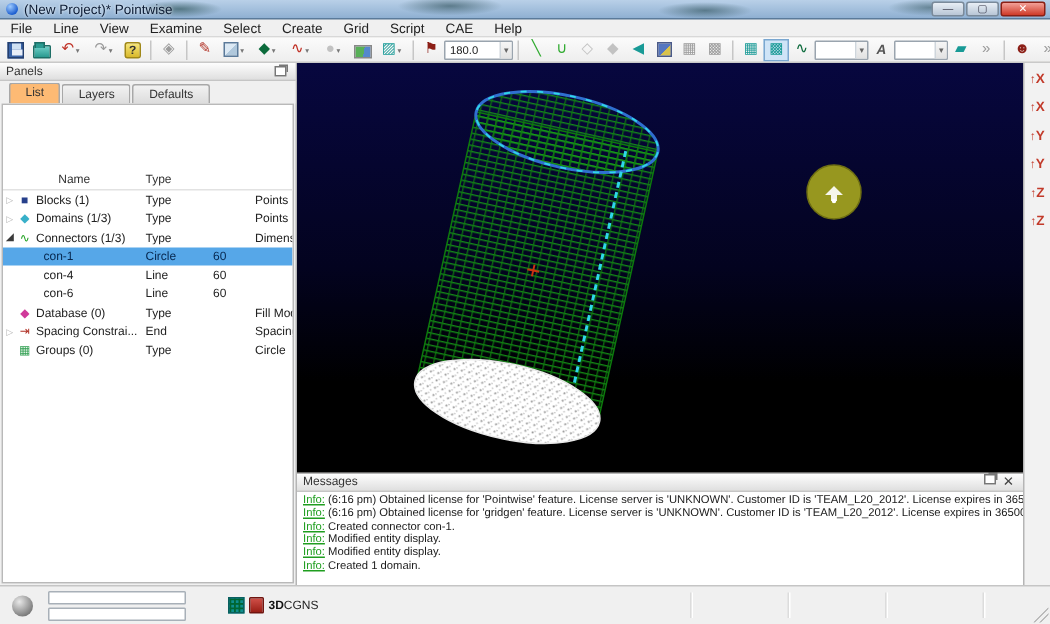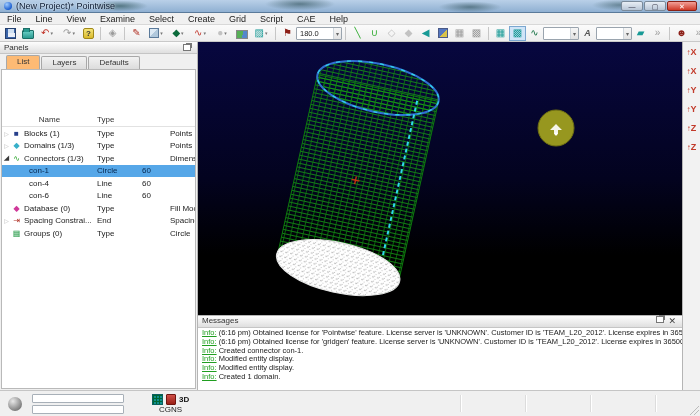--- a/index.html
+++ b/index.html
@@ -101,21 +101,21 @@
   .msg-close { font-size:9px; color:#444; line-height:9px; background:none; border:none; padding:0 2px; }
   .msg-body { flex:1; background:#fff; overflow:hidden; padding:1px 0 0 4px; }
   .mline { font-size:7.5px; line-height:8.8px; white-space:nowrap; color:#1a1a1a; }
   .mline .info { color:#1f9e1f;text-decoration:underline; }
 
   
   .statusbar { height:26px; background:#f0f0f0; border-top:1px solid #c5c5c5; display:flex; align-items:center; position:relative; }
   .sphere { width:14px; height:14px; border-radius:50%; background:radial-gradient(circle at 35% 30%, #e8e8e8, #7a7a7a 75%); margin:0 10px 0 8px; }
   .stack { display:flex; flex-direction:column; gap:2px; }
   .stack input { width:92px; height:9px; border:1px solid #a8b0b8; border-radius:1px; background:#fff; font-size:7px; padding:0 2px; }
-  .solver { margin-left:28px; display:flex; flex-direction:column; align-items:center; }
+  .solver { margin-left:28px; display:flex; flex-direction:row; align-items:center; }
   .solver .icons { display:flex; align-items:center; gap:3px; }
   .st-grid { width:11px; height:11px; background:#0f8f8f; border:1px solid #0a5f5f;
     background-image:linear-gradient(#063 1px, transparent 1px), linear-gradient(90deg,#063 1px, transparent 1px);
     background-size:3px 3px; }
   .st-red { width:10px; height:11px; background:linear-gradient(#d05048,#9a1f16); border:1px solid #701510; border-radius:1px; }
   .dim-label { font-size:8px; font-weight:bold; color:#111; background:none; border:none; padding:0; }
   .cae-label { font-size:8px; color:#222; margin-top:0px; }
   .st-sep { position:absolute; top:4px; bottom:4px; width:1px; background:#dcdcdc; box-shadow:1px 0 0 #fff; }
   .grip { position:absolute; right:1px; bottom:1px; width:10px; height:10px;
     background:linear-gradient(135deg, transparent 50%, #bbb 50%, #bbb 55%, transparent 55%, transparent 70%, #bbb 70%, #bbb 75%, transparent 75%); }

